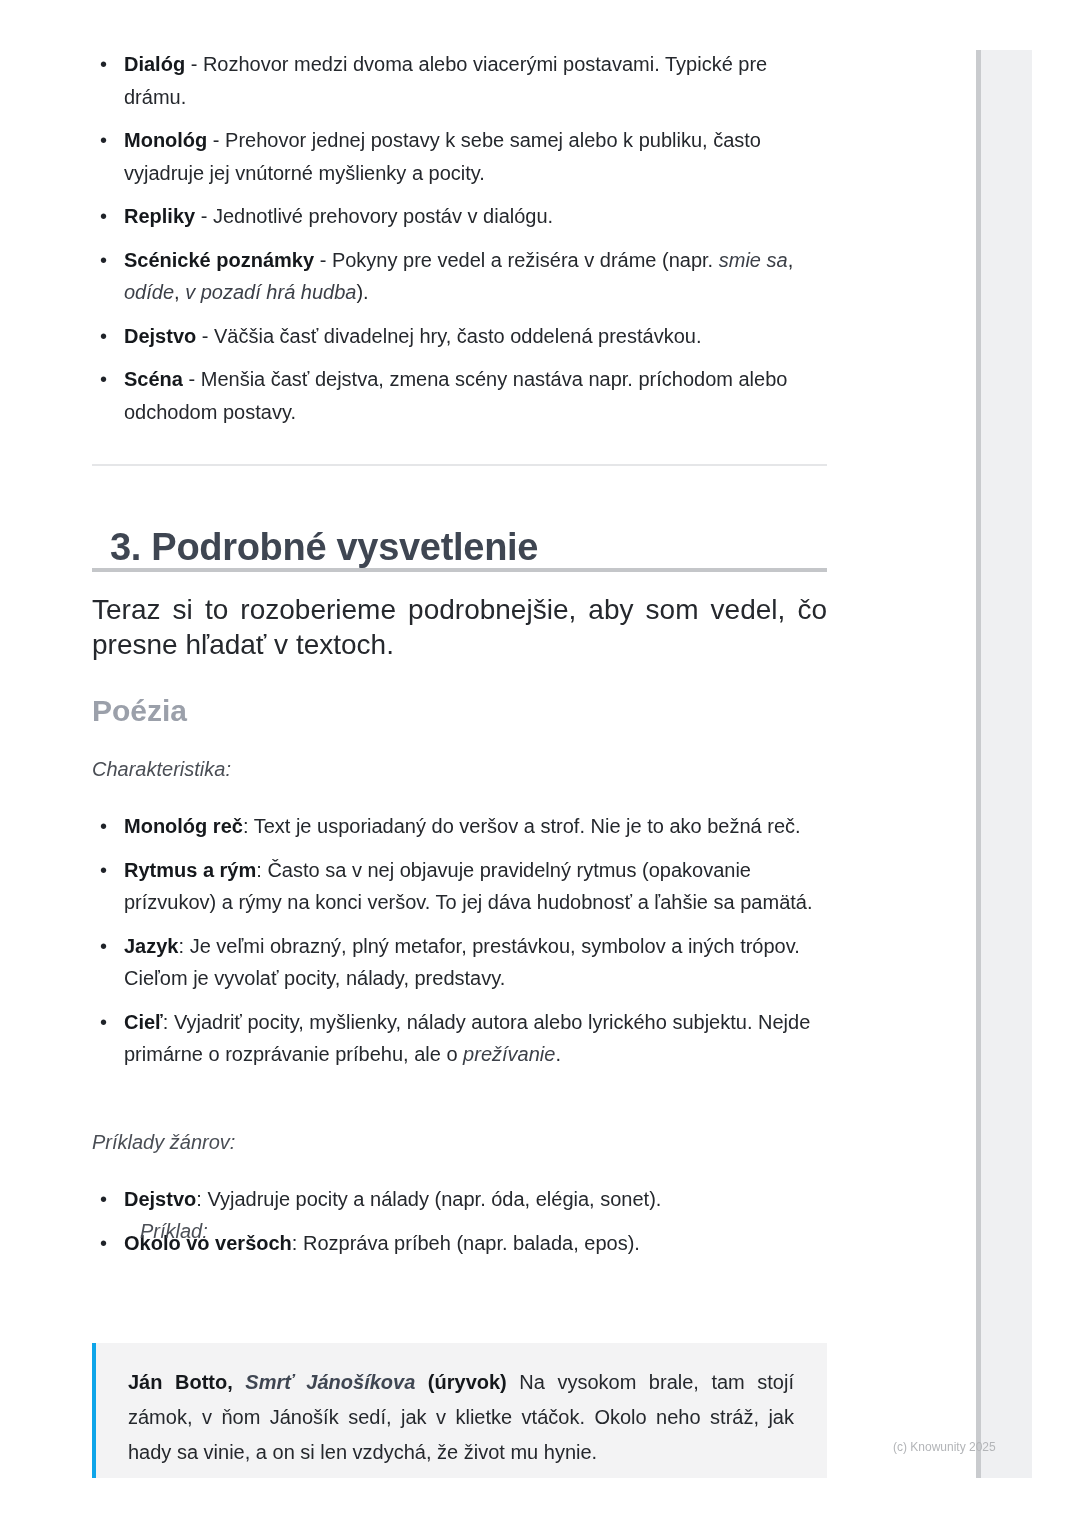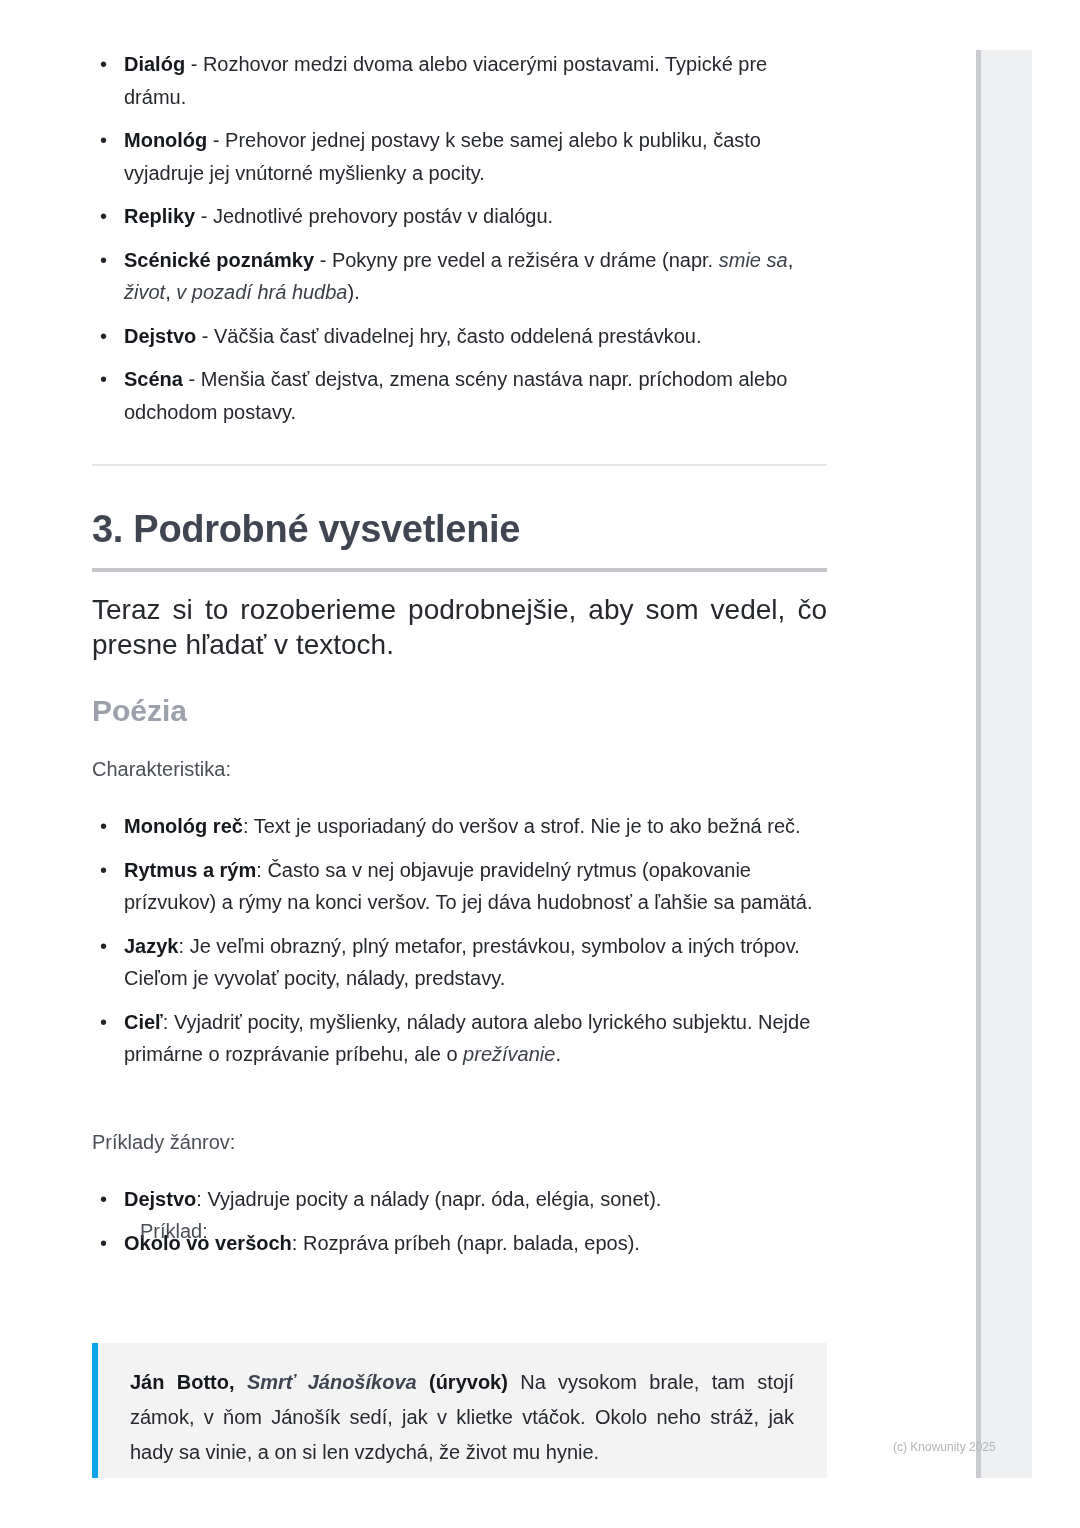--- a/index.html
+++ b/index.html
@@ -51,21 +51,21 @@
       left: 92px;
       width: 735px;
     }
     .h2 {
       position: absolute;
       left: 92px;
       top: 508px;
       font-size: 38px;
       font-weight: bold;
       color: #3f4652;
-      margin: 0;
+      margin: 18px;
       letter-spacing: -0.3px;
     }
     .h2-rule {
       position: absolute;
       left: 92px;
       top: 568px;
       width: 735px;
       height: 4px;
       background: #c4c6c9;
     }
@@ -84,36 +84,37 @@
       left: 92px;
       font-size: 30px;
       font-weight: bold;
       color: #9ba0aa;
       margin: 0;
     }
     .label {
       position: absolute;
       left: 92px;
       font-size: 20px;
+      font-style: italic;
       color: #4a4e55;
       margin: 0;
     }
     .list-block {
       position: absolute;
       left: 92px;
       width: 735px;
     }
     .quote {
       position: absolute;
       left: 92px;
       top: 1343px;
       width: 735px;
       height: 135px;
       background: #f3f3f4;
-      border-left: 6px solid #0ea5e9;
+      border-left: 4px solid #0ea5e9;
       box-sizing: border-box;
       padding: 22px 33px 0 32px;
       font-size: 20px;
       line-height: 35px;
       text-align: justify;
       color: #25282d;
     }
     .quote .qauthor { font-weight: bold; color: #15181c; }
     .quote .qtitle { font-weight: bold; font-style: italic; color: #3f4652; }
     .sidebar {
@@ -146,21 +147,21 @@
     <li>
       <span class="bullet">•</span>
       <span class="term">Monológ</span><span> - </span><span>Prehovor jednej postavy k sebe samej alebo k publiku, často vyjadruje jej vnútorné myšlienky a pocity.</span>
     </li>
     <li>
       <span class="bullet">•</span>
       <span class="term">Repliky</span><span> - </span><span>Jednotlivé prehovory postáv v dialógu.</span>
     </li>
     <li>
       <span class="bullet">•</span>
-      <span class="term">Scénické poznámky</span><span> - </span><span>Pokyny pre vedel a režiséra v dráme (napr. </span><span class="em">smie sa</span><span>, </span><span class="em">život</span><span>, </span><span class="em">v pozadí hrá hudba</span><span>).</span>
+      <span class="term">Scénické poznámky</span><span> - </span><span>Pokyny pre vedel a režiséra v dráme (napr. </span><span class="em">smie sa</span><span>, </span><span class="em">odíde</span><span>, </span><span class="em">v pozadí hrá hudba</span><span>).</span>
     </li>
     <li>
       <span class="bullet">•</span>
       <span class="term">Dejstvo</span><span> - </span><span>Väčšia časť divadelnej hry, často oddelená prestávkou.</span>
     </li>
     <li>
       <span class="bullet">•</span>
       <span class="term">Scéna</span><span> - </span><span>Menšia časť dejstva, zmena scény nastáva napr. príchodom alebo odchodom postavy.</span>
     </li>
   </ul>

